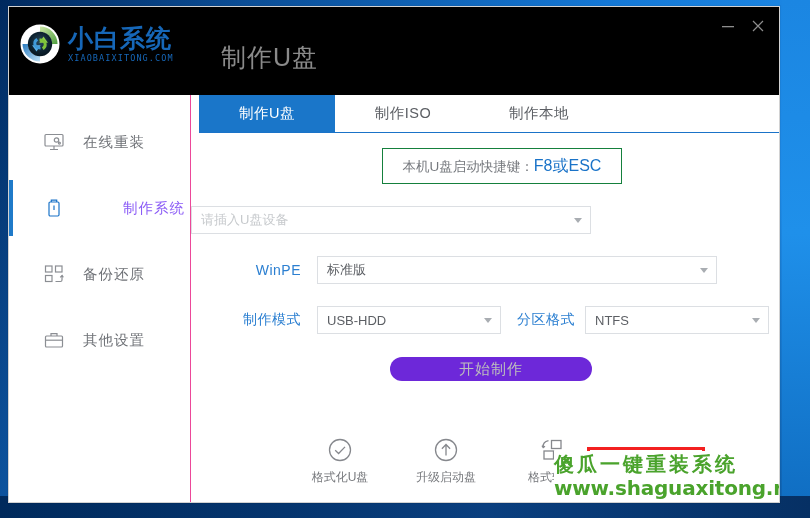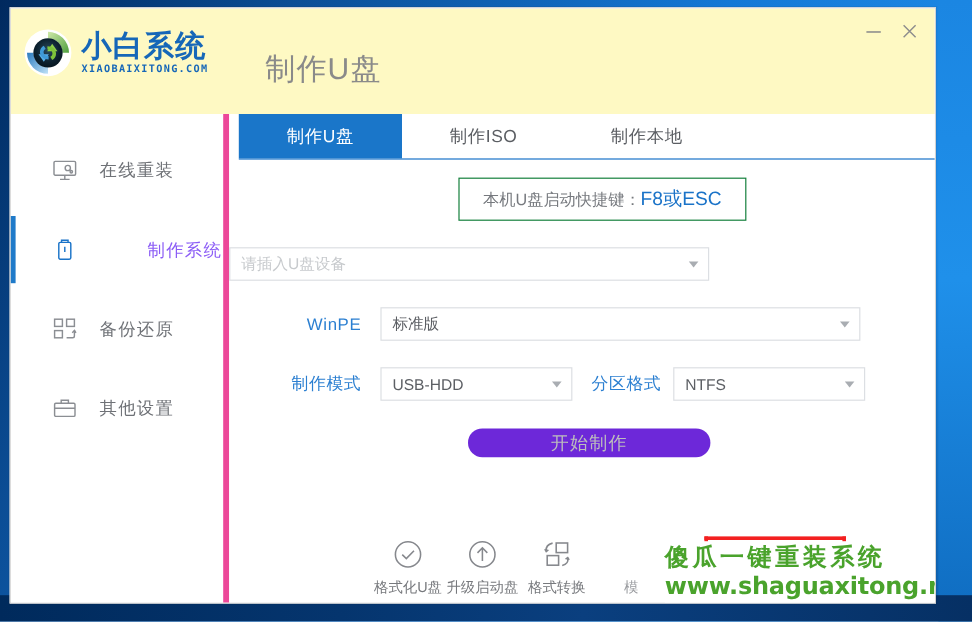--- a/index.html
+++ b/index.html
@@ -19,50 +19,50 @@
     background:linear-gradient(180deg,#1b86e2 0%,#1f90ea 45%,#0f6cc0 100%);
   }
   .window{
     position:absolute; left:8px; top:6px; width:772px; height:497px;
     background:#ffffff; border:1px solid #d2d2d2;
     box-shadow:0 0 0 1px rgba(0,0,0,.05);
     overflow:hidden;
   }
   
   .titlebar{
-    position:relative; height:88px; background:#fef9c3;
+    position:relative; height:88px; background:#000000;
   }
   .logo{
     position:absolute; left:10px; top:16px; display:flex; align-items:center; gap:7px;
   }
   .logo-mark{ width:42px; height:42px; position:relative; }
   .logo-text{ line-height:1; }
   .logo-cn{
     font-size:25px; font-weight:bold; color:#1667b8; letter-spacing:1px;
     font-family:"DejaVu Sans","Liberation Sans",sans-serif;
   }
   .logo-en{
-    font-size:8.5px; font-weight:bold; color:#1667b8; letter-spacing:1.1px; margin-top:3px;
+    font-size:8.5px; font-weight:normal; color:#1667b8; letter-spacing:1.1px; margin-top:3px;
     font-family:"DejaVu Sans Mono","Liberation Mono",monospace;
   }
   .page-title{
     position:absolute; left:212px; top:34px;
     font-size:25px; color:#8a8a8a; letter-spacing:1px;
   }
   .winbtns{ position:absolute; right:6px; top:8px; display:flex; }
   .winbtn{
     width:30px; height:22px; display:flex; align-items:center; justify-content:center;
     color:#8d8d8d; font-size:13px; cursor:default;
   }
   .winbtn svg{ display:block; }
   
   .content{ display:flex; height:409px; }
   .sidebar{
     width:182px; background:#ffffff; position:relative; padding-top:14px;
-    border-right:5px solid #ec4899;
+    border-right:1px solid #ec4899;
   }
   .nav-item{
     position:relative; height:66px; display:flex; align-items:center;
     padding-left:34px; gap:18px; cursor:pointer;
   }
   .nav-item .nic{ width:22px; height:22px; display:block; flex:0 0 22px; }
   .nav-item .nlabel{ font-size:14.5px; color:#6f7277; letter-spacing:1px; }
   .nav-item.active .nlabel{ color:#8b5cf6;margin-left:40px; }
   .nav-item.active::before{
     content:""; position:absolute; left:-9px; top:5px; width:13px; height:56px;
@@ -96,36 +96,36 @@
     width:126px; text-align:right; padding-right:16px;
     font-size:14px; color:#2b7fd1; letter-spacing:.5px;
   }
   .flabel.inline{ width:auto; padding:0 10px 0 16px; text-align:left; }
   .select{
     position:relative; height:28px; border:1px solid #dcdfe3; background:#fff;
     display:flex; align-items:center; padding:0 24px 0 9px; font-size:13px; color:#5c5f64;
     cursor:pointer;
   }
   .select.wide{ width:400px; }
-  .select.half{ width:160px; }
+  .select.half{ width:184px; }
   .select.ph{ color:#c7cacd; }
   .caret{
     position:absolute; right:8px; top:50%; margin-top:-2px;
     width:0;height:0;border-left:4.5px solid transparent;border-right:4.5px solid transparent;
     border-top:5px solid #a9adb2;
   }
   
   .start-btn{
     position:absolute; left:199px; top:262px; width:202px; height:24px;
     background:#6d28d9; color:#bdbdbd; font-size:15px; letter-spacing:1px;
     display:flex; align-items:center; justify-content:center; cursor:default;border-radius:16px;
   }
   
   .tools{
-    position:absolute; left:118px; top:354px; display:flex; 
+    position:absolute; left:118px; top:342px; display:flex; gap:44px;
   }
   .tool{ width:62px; display:flex; flex-direction:column; align-items:center; gap:6px; cursor:pointer; }
   .tool .ticon{ width:26px; height:26px; display:block; }
   .tool .tlabel{ font-size:12px; color:#77797d; white-space:nowrap; }
   .tool.occluded .tlabel{ color:#9a9ca0; }
   
   .watermark{
     position:absolute; left:545px; top:444px; width:258px; z-index:40;
     background:#ffffff; padding:2px 0 4px 0;
   }

